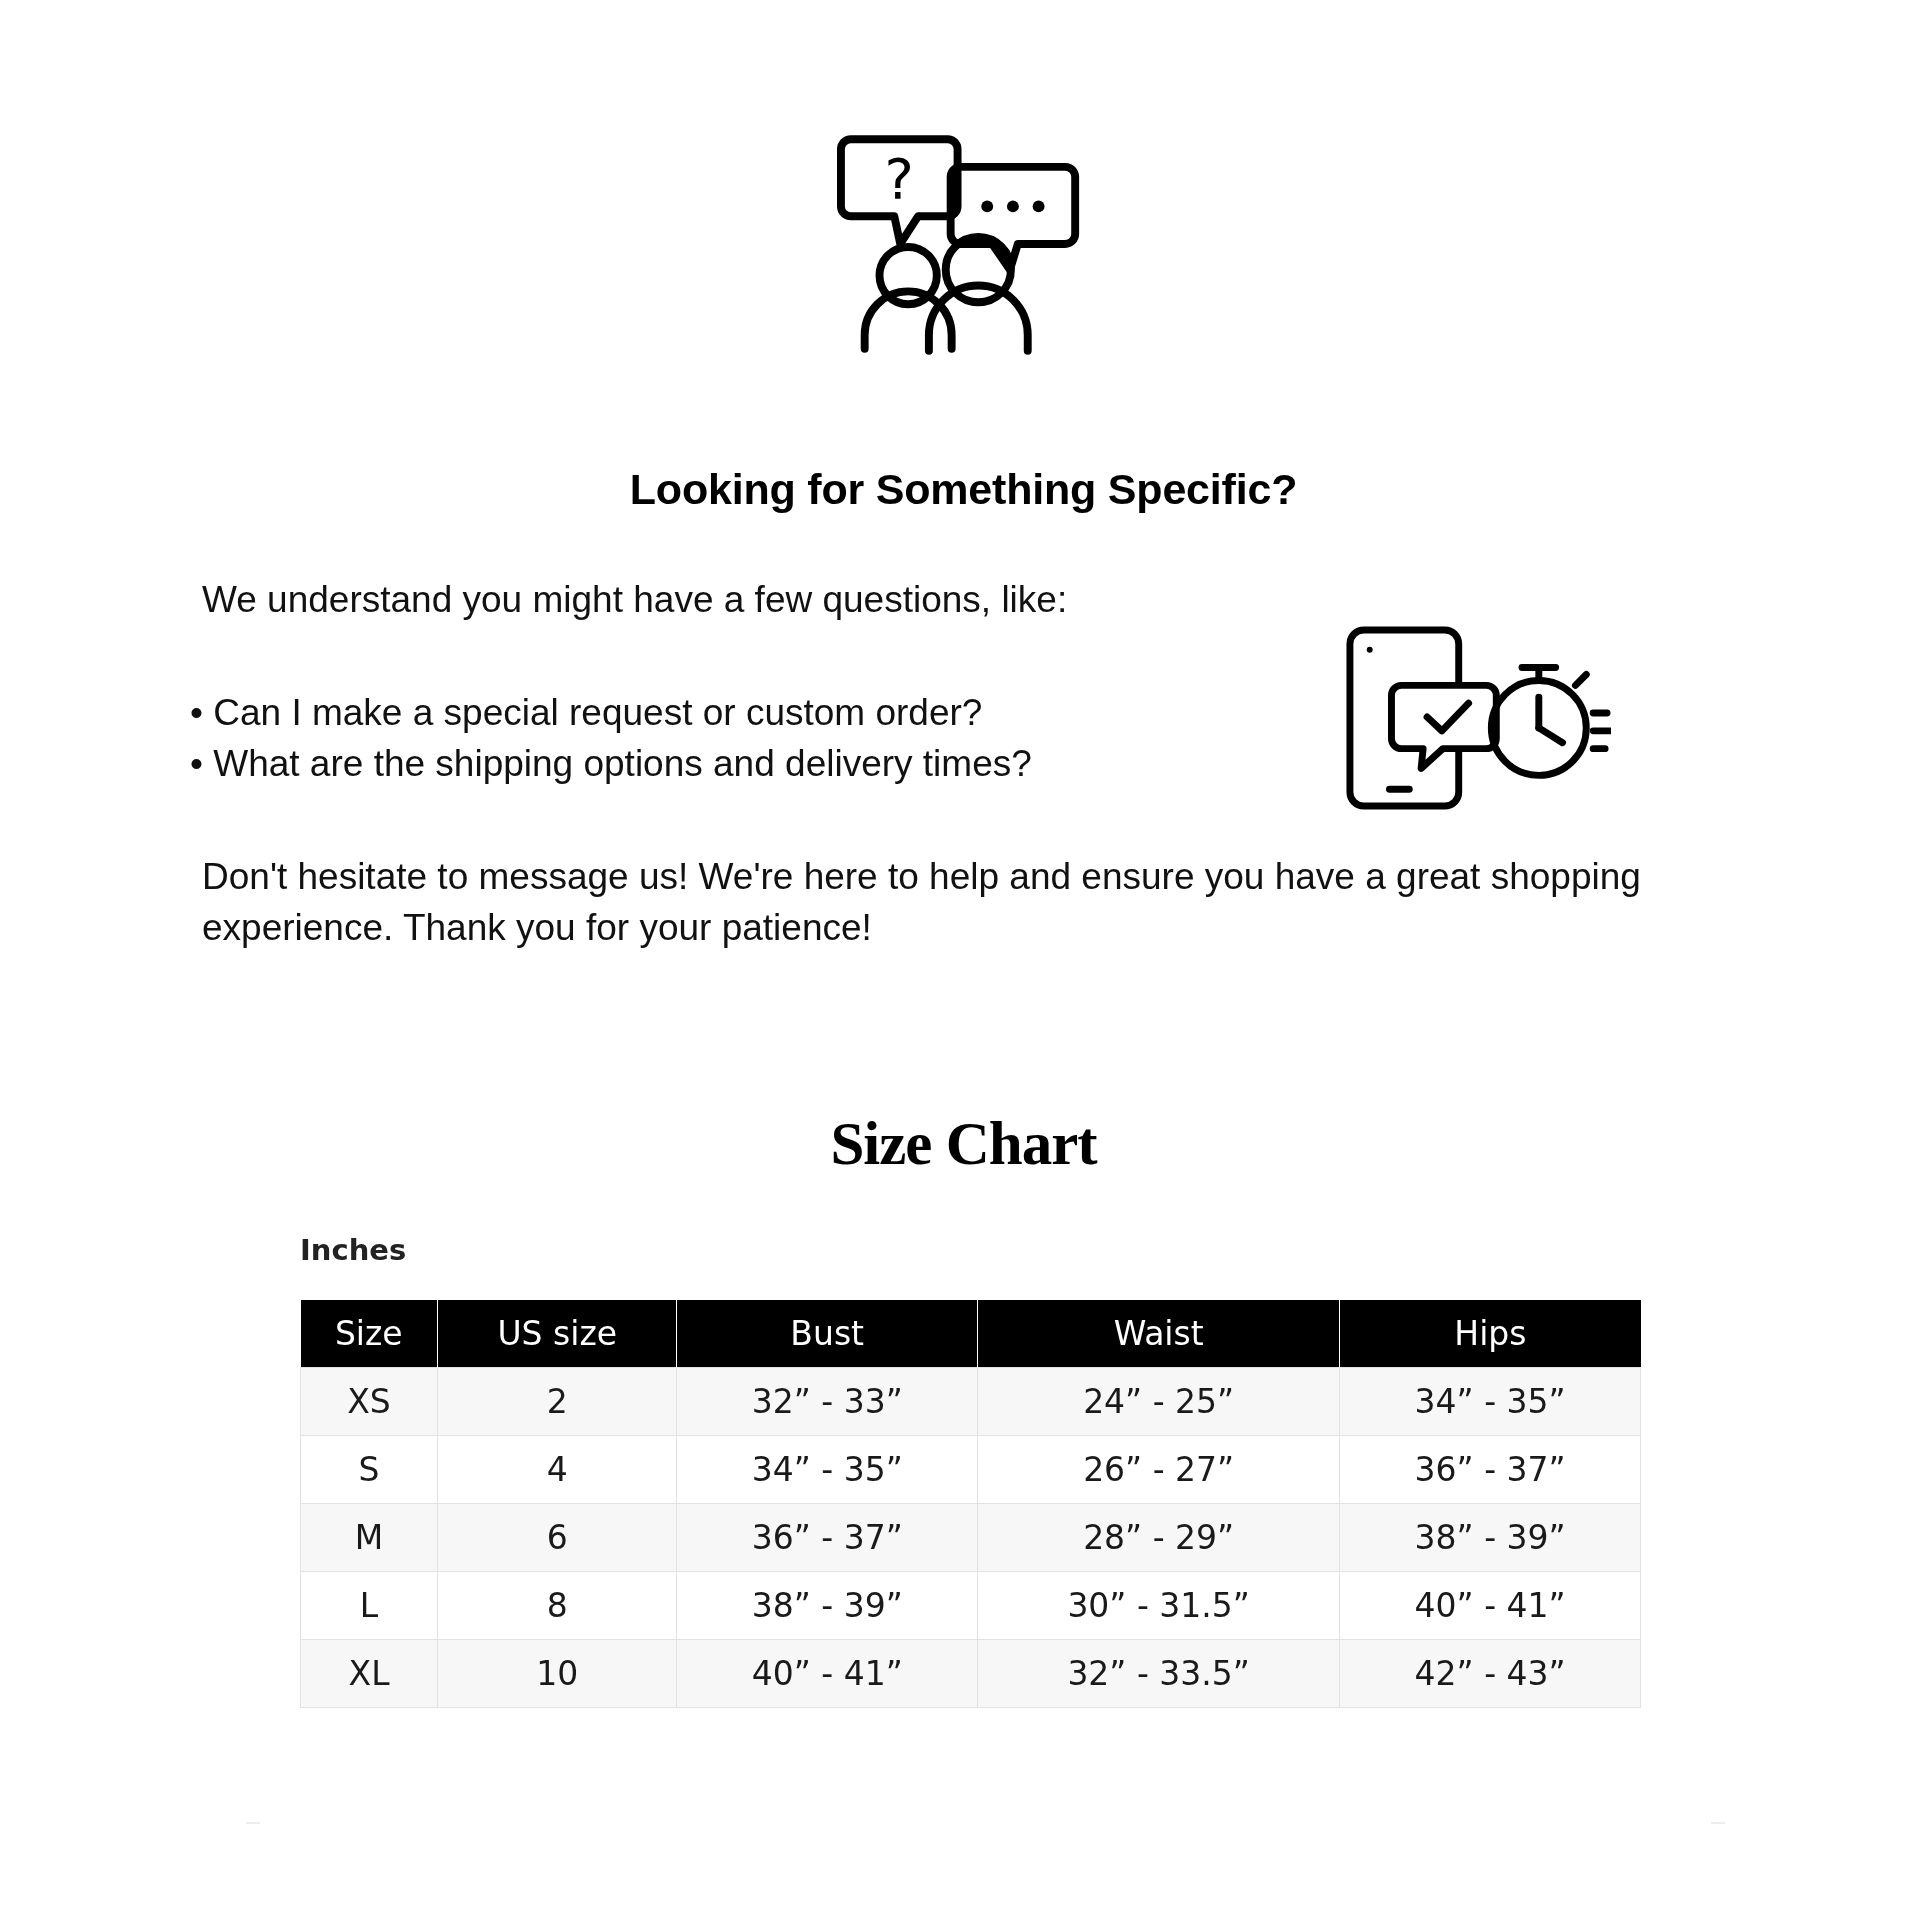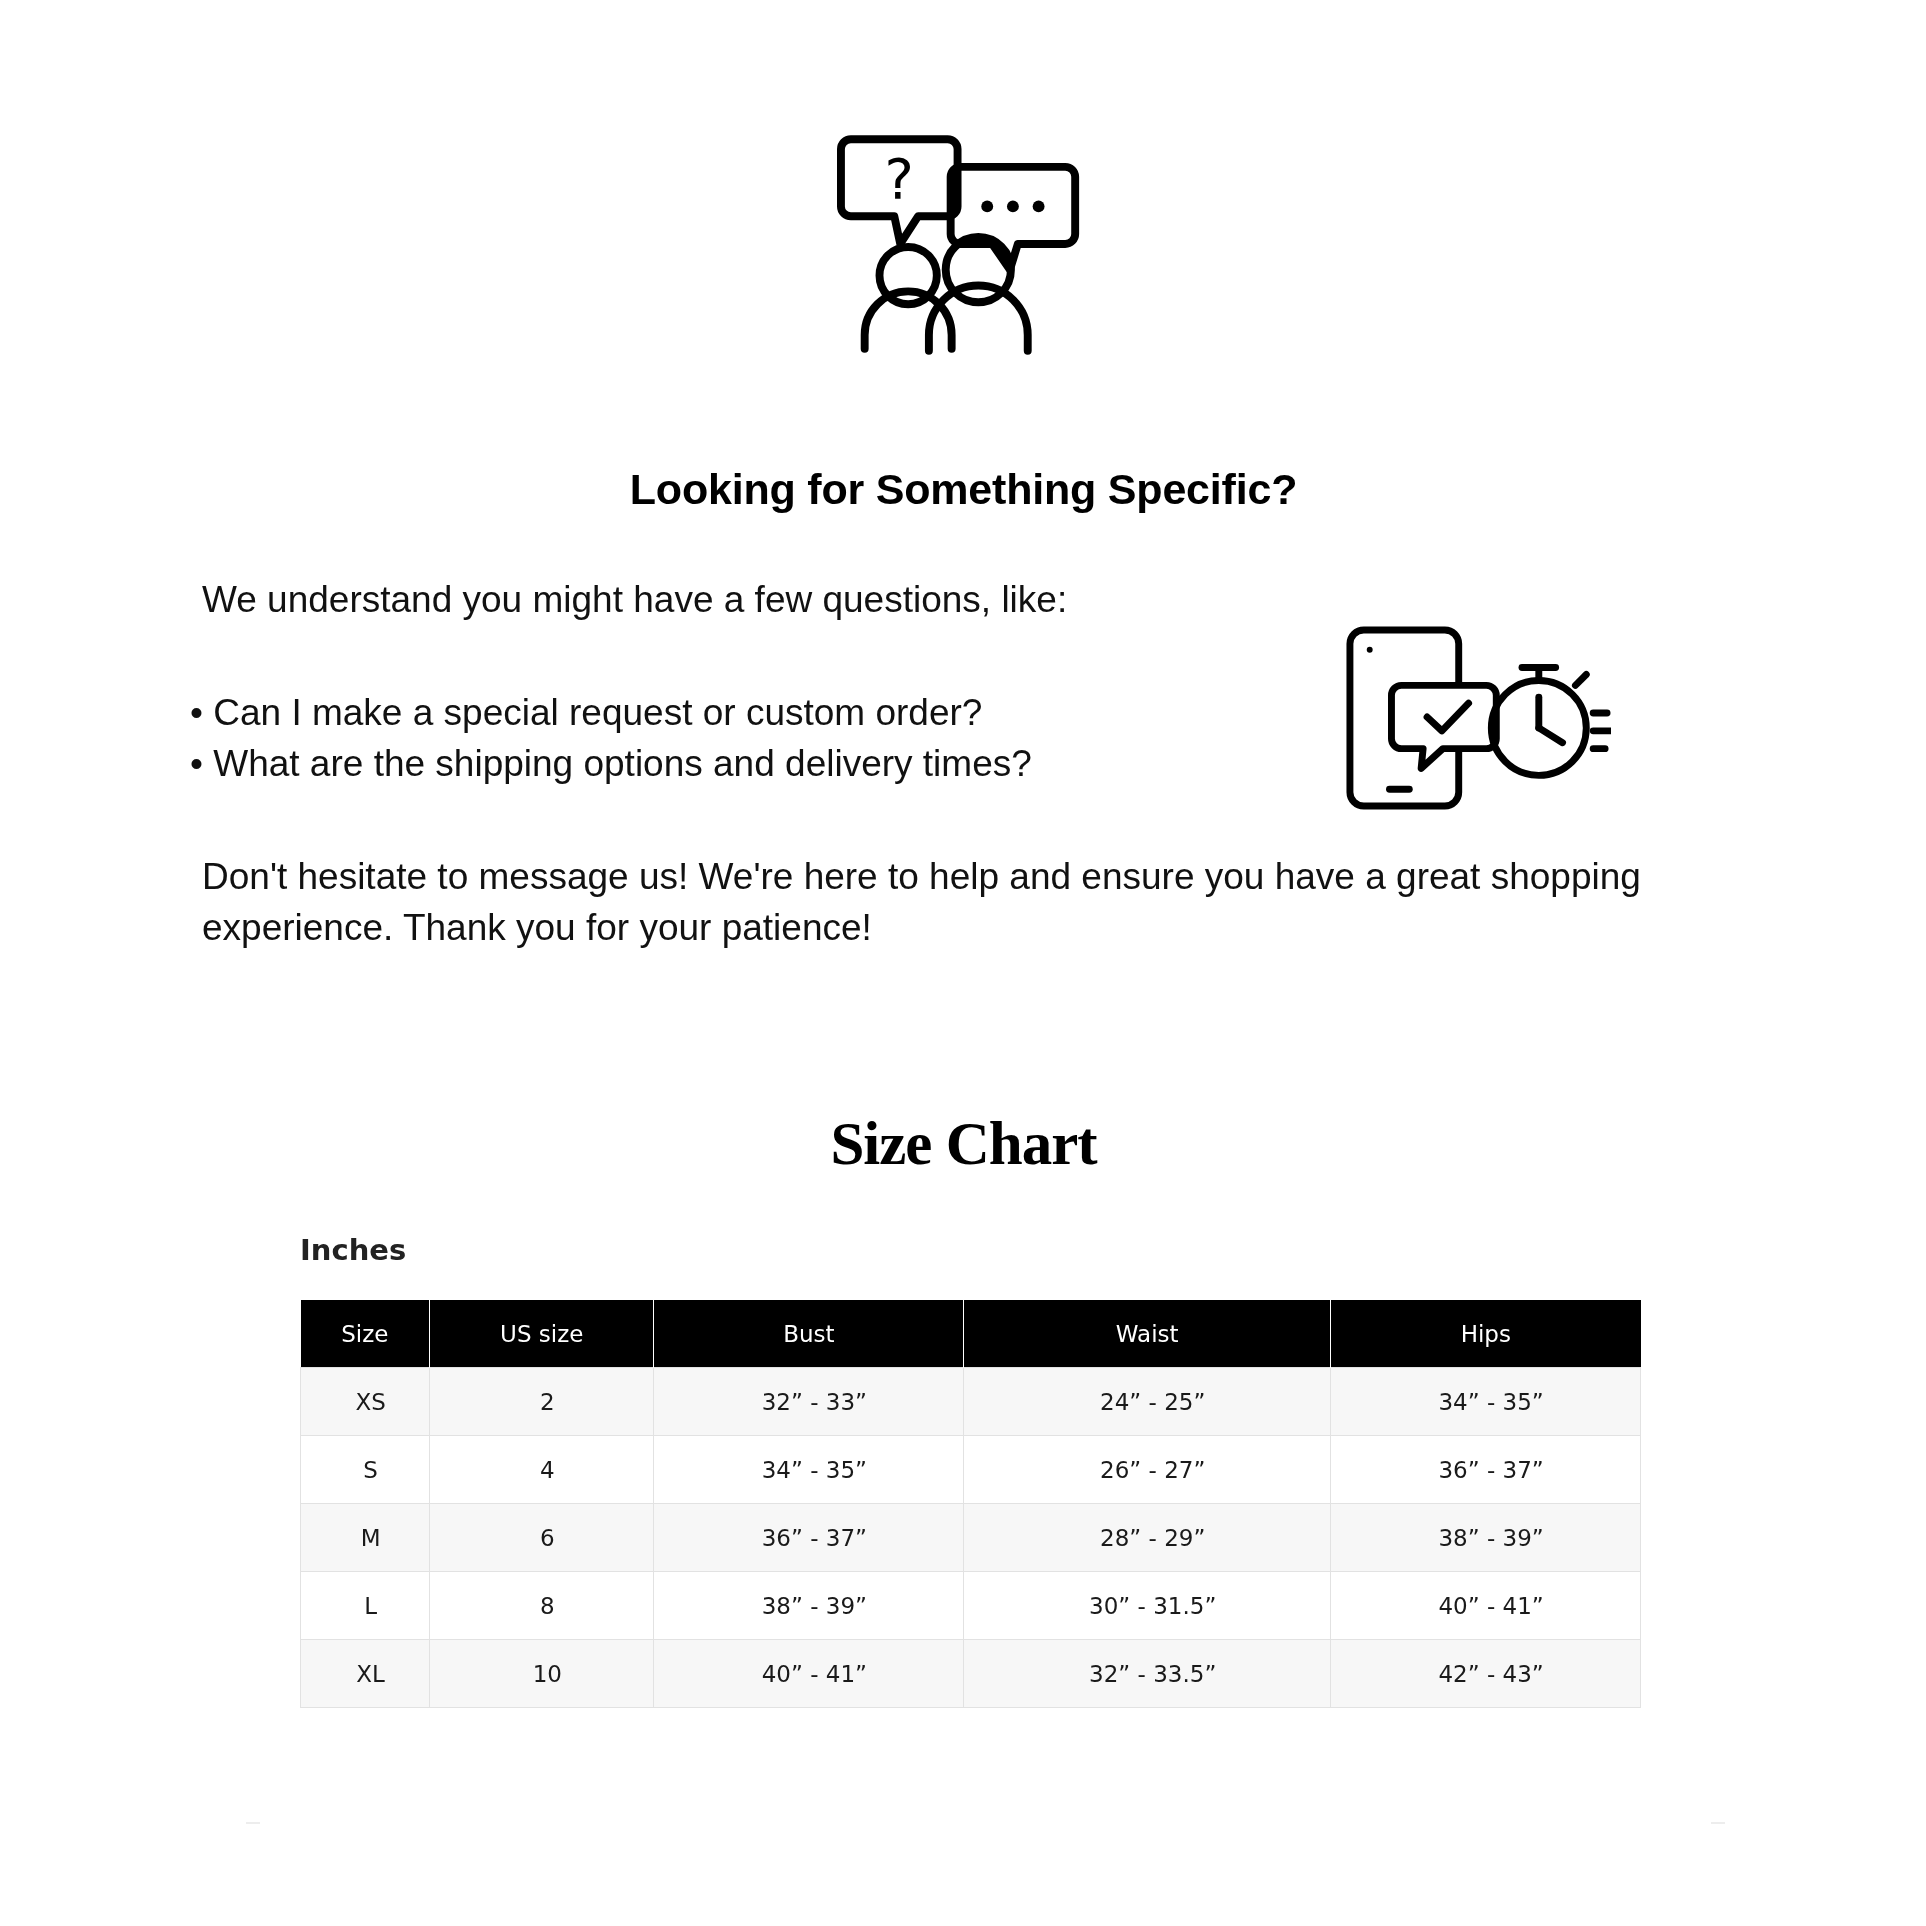--- a/index.html
+++ b/index.html
@@ -95,37 +95,36 @@
     color: #222222;
   }
 
   table.size-table {
     position: absolute;
     left: 300px;
     top: 1300px;
     width: 1341px;
     border-collapse: collapse;
     font-family: "DejaVu Sans", sans-serif;
-    font-size: 23px;
+    font-size: 33px;
   }
   table.size-table th {
     background: #000000;
     color: #ffffff;
     font-weight: normal;
     height: 65px;
     text-align: center;
     border-right: 1px solid #ffffff;
   }
   table.size-table th:last-child { border-right: none; }
   table.size-table td {
     height: 65px;
     text-align: center;
     border: 1px solid #e2e2e2;
     color: #1a1a1a;
-    padding-left: 12px;
   }
   table.size-table tr.odd td { background: #f7f7f7; }
   table.size-table tr.even td { background: #ffffff; }
 
   .corner-mark {
     position: absolute;
     width: 14px;
     height: 2px;
     background: #ededed;
   }

